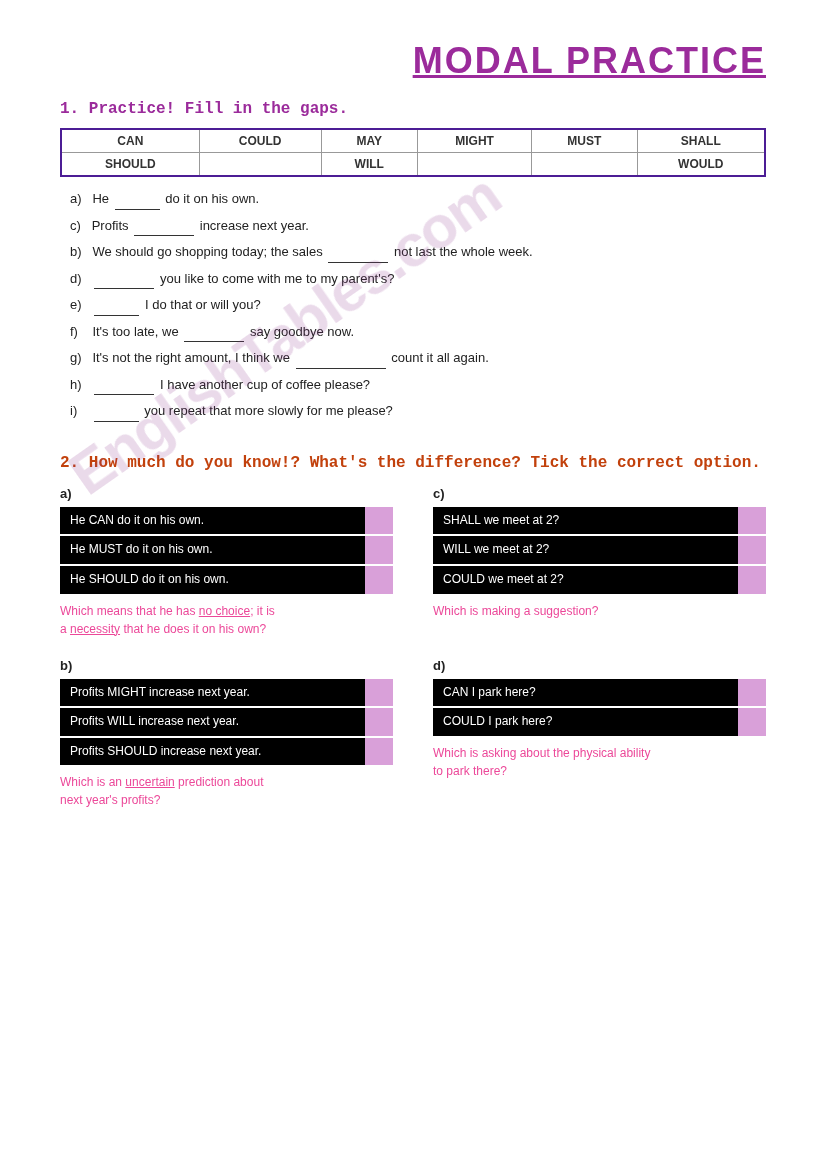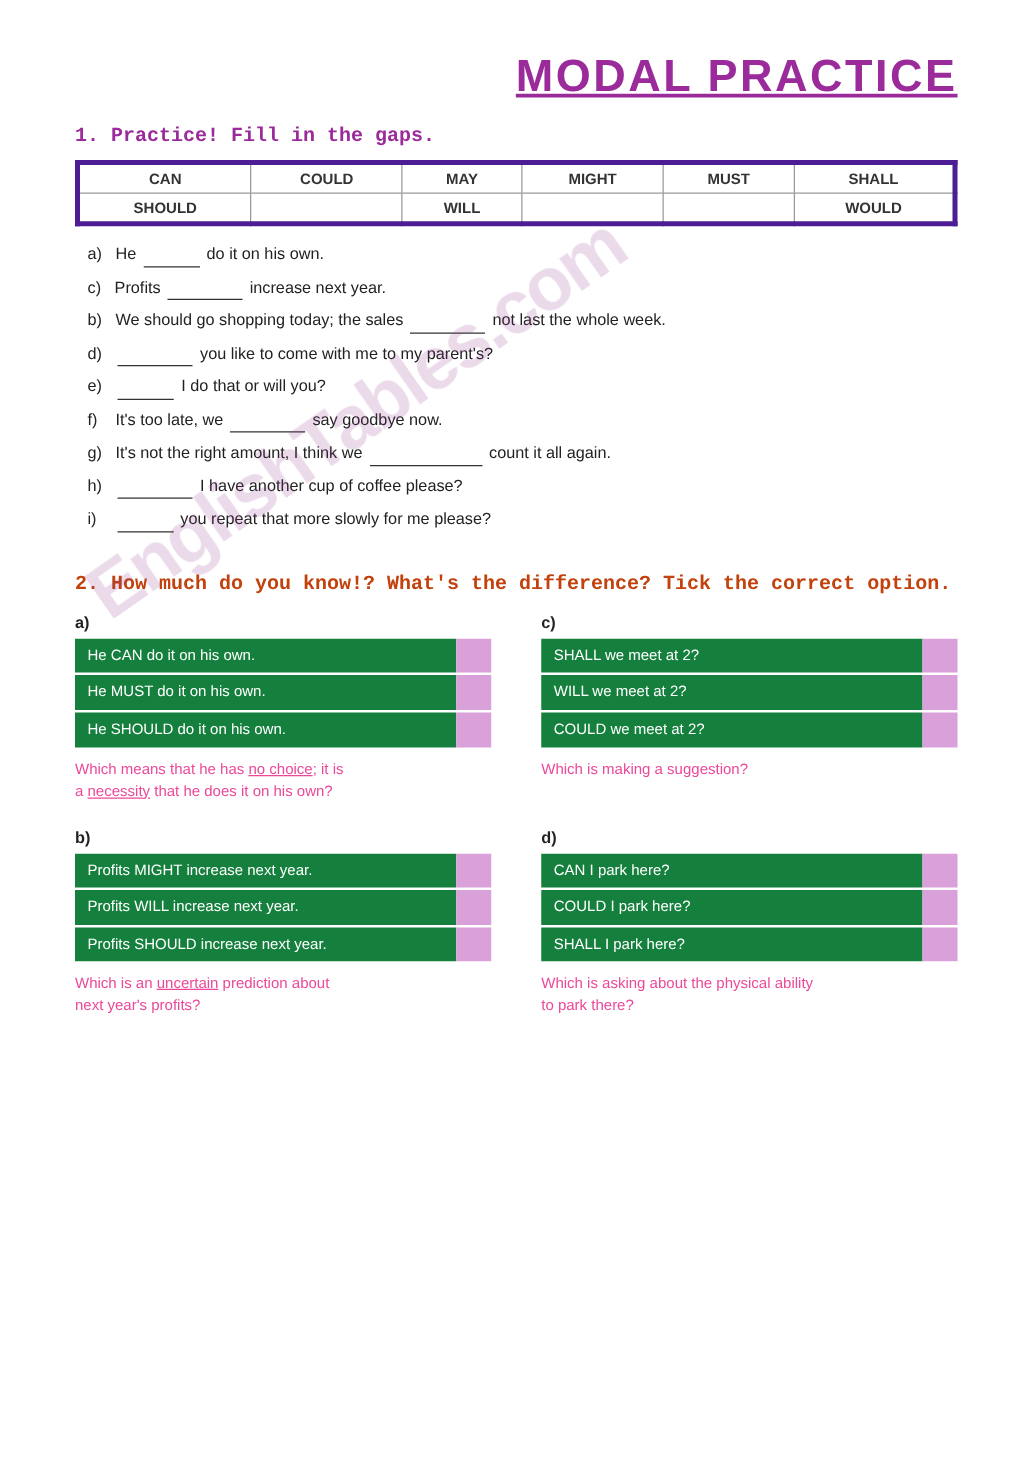--- a/index.html
+++ b/index.html
@@ -27,21 +27,21 @@
       font-size: 16px;
       font-weight: bold;
       margin-bottom: 10px;
       font-family: 'Courier New', monospace;
     }
     .section {
       margin-bottom: 30px;
     }
     
     .word-bank {
-      border: 4px solid #4c1d95;
+      border: 2px solid #4c1d95;
       width: 100%;
       margin-bottom: 12px;
       border-collapse: collapse;
     }
     .word-bank td {
       border: 1px solid #999;
       padding: 4px 10px;
       font-size: 12px;
       font-weight: bold;
       text-align: center;
@@ -86,21 +86,21 @@
       font-size: 13px;
       font-weight: bold;
       margin-bottom: 6px;
     }
     .choice-row {
       display: flex;
       align-items: stretch;
       margin-bottom: 2px;
     }
     .choice-text {
-      background: #15803d;
+      background: #000000;
       color: #fff;
       padding: 6px 10px;
       font-size: 12px;
       flex: 1;
       line-height: 1.3;
     }
     .choice-checkbox {
       background: #d9a0d9;
       width: 28px;
       flex-shrink: 0;
@@ -256,23 +256,19 @@
     <div class="ab-col">
       <div class="option-label">d)</div>
       <div class="choice-row">
         <div class="choice-text">CAN I park here?</div>
         <div class="choice-checkbox"></div>
       </div>
       <div class="choice-row">
         <div class="choice-text">COULD I park here?</div>
         <div class="choice-checkbox"></div>
       </div>
-      <div class="choice-row">
-        <div class="choice-text">SHALL I park here?</div>
-        <div class="choice-checkbox"></div>
-      </div>
       <div class="option-description">
         Which is asking about the physical ability to park there?
       </div>
     </div>
   </div>
 
 </div>
 
 </body></html>

